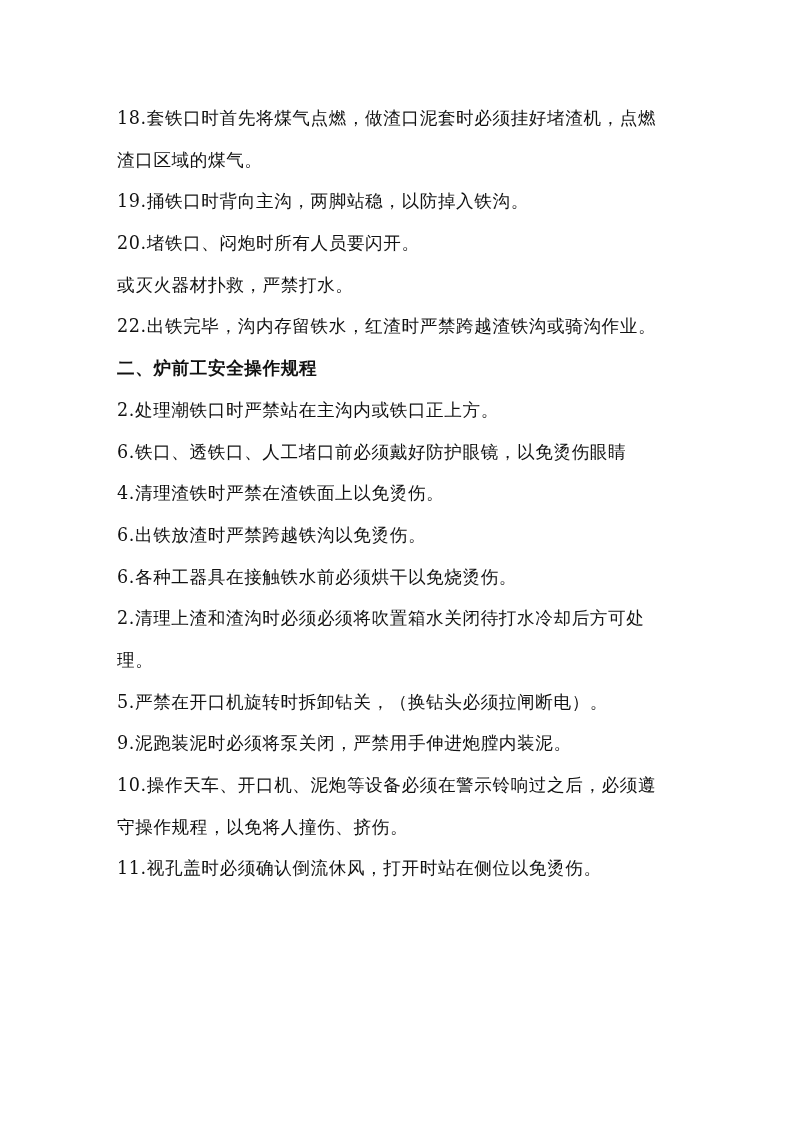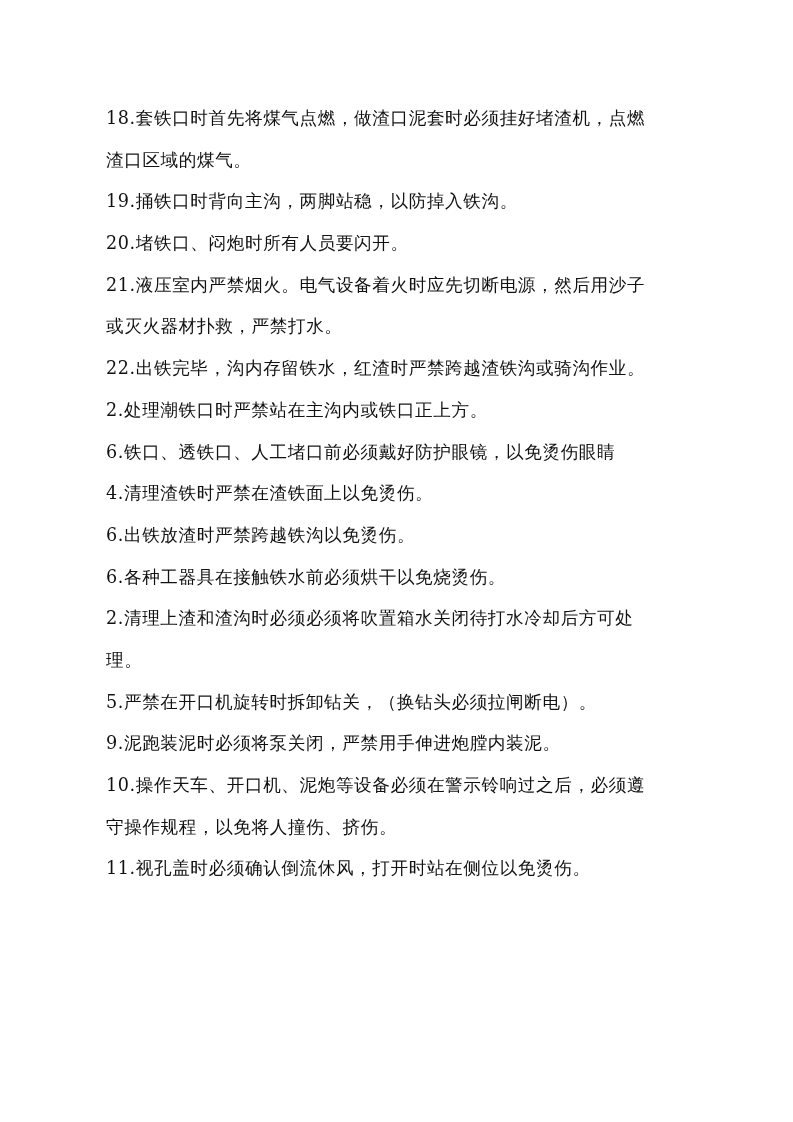--- a/index.html
+++ b/index.html
@@ -10,21 +10,21 @@
     body {
       width: 793px;
       height: 1122px;
       position: relative;
       overflow: hidden;
       font-family: "DejaVu Serif", "Liberation Serif", serif;
       color: #111111;
     }
     .page {
       position: absolute;
-      left: 106px;
+      left: 117px;
       top: 104px;
       width: 570px;
     }
     .line {
       height: 41.7px;
       line-height: 28px;
       font-size: 17.6px;
       white-space: nowrap;
       letter-spacing: 0.6px;
     }
@@ -34,23 +34,23 @@
     }
   </style>
 </head>
 <body>
 
 <div class="page">
   <div class="line">18.套铁口时首先将煤气点燃，做渣口泥套时必须挂好堵渣机，点燃</div>
   <div class="line">渣口区域的煤气。</div>
   <div class="line">19.捅铁口时背向主沟，两脚站稳，以防掉入铁沟。</div>
   <div class="line">20.堵铁口、闷炮时所有人员要闪开。</div>
-  <div class="line">21.液压室内严禁烟火。电气设备着火时应先切断电源，然后用沙子</div>
   <div class="line">或灭火器材扑救，严禁打水。</div>
   <div class="line">22.出铁完毕，沟内存留铁水，红渣时严禁跨越渣铁沟或骑沟作业。</div>
+  <div class="line heading">二、炉前工安全操作规程</div>
   <div class="line">2.处理潮铁口时严禁站在主沟内或铁口正上方。</div>
   <div class="line">6.铁口、透铁口、人工堵口前必须戴好防护眼镜，以免烫伤眼睛</div>
   <div class="line">4.清理渣铁时严禁在渣铁面上以免烫伤。</div>
   <div class="line">6.出铁放渣时严禁跨越铁沟以免烫伤。</div>
   <div class="line">6.各种工器具在接触铁水前必须烘干以免烧烫伤。</div>
   <div class="line">2.清理上渣和渣沟时必须必须将吹置箱水关闭待打水冷却后方可处</div>
   <div class="line">理。</div>
   <div class="line">5.严禁在开口机旋转时拆卸钻关，（换钻头必须拉闸断电）。</div>
   <div class="line">9.泥跑装泥时必须将泵关闭，严禁用手伸进炮膛内装泥。</div>
   <div class="line">10.操作天车、开口机、泥炮等设备必须在警示铃响过之后，必须遵</div>

